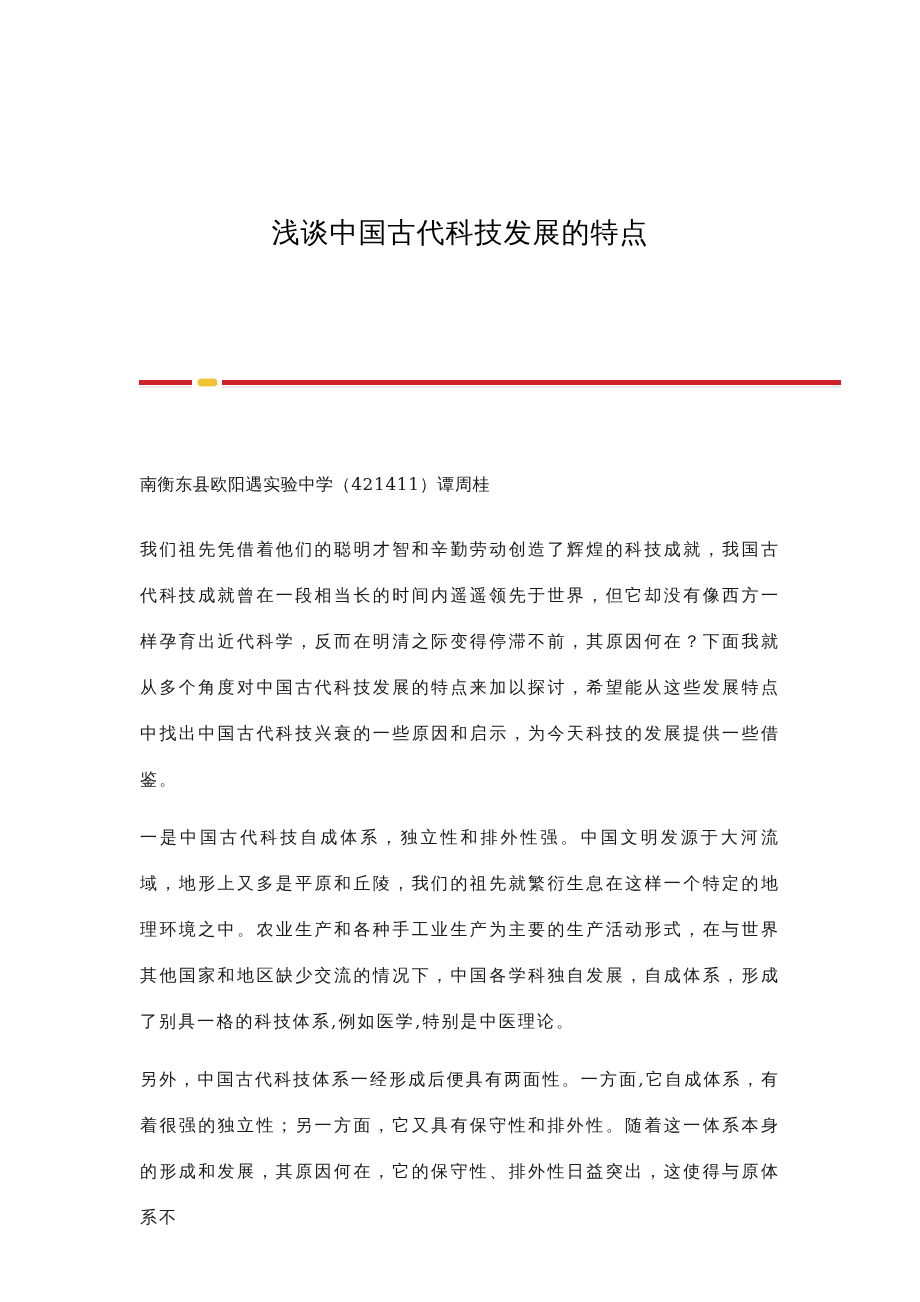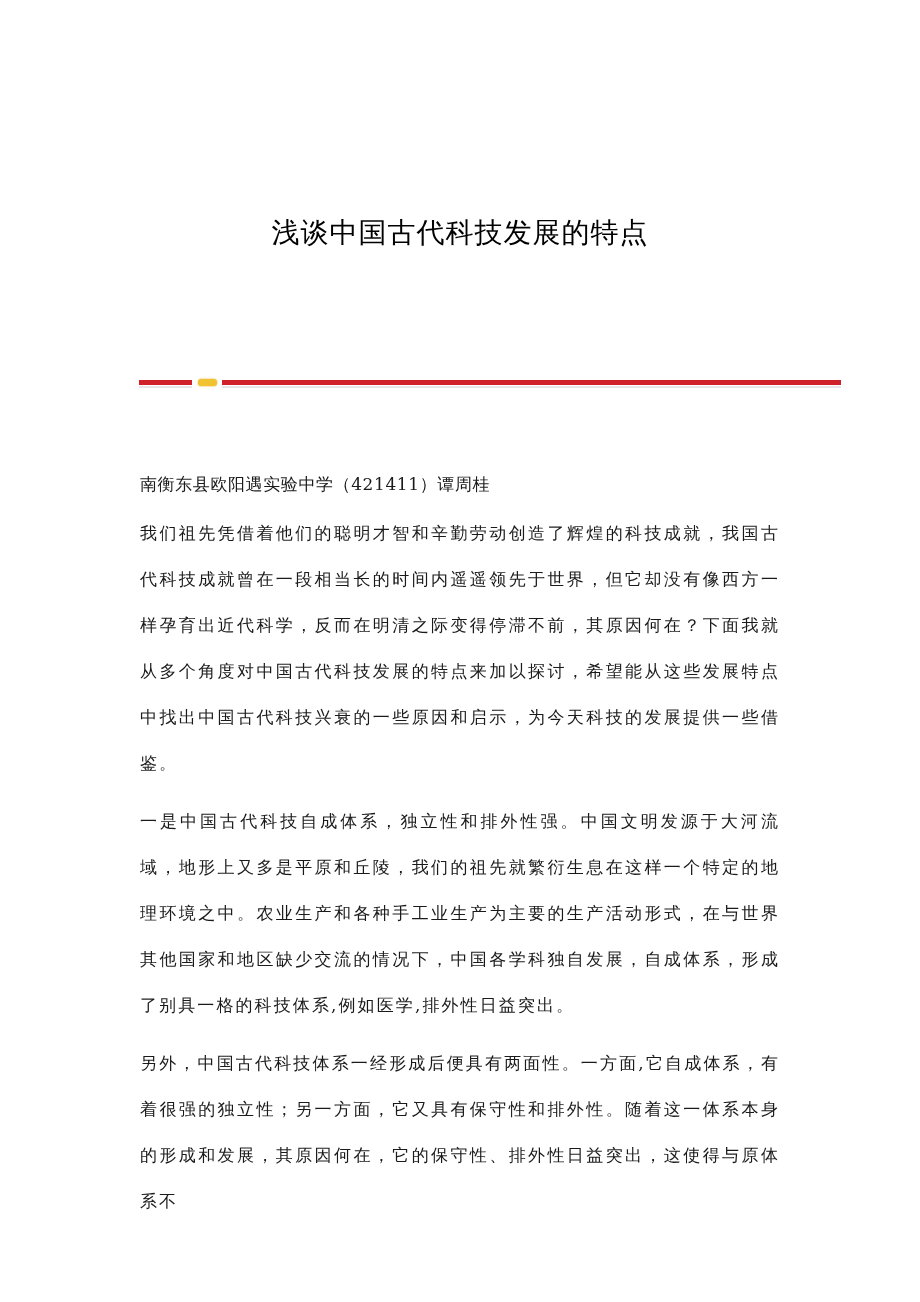--- a/index.html
+++ b/index.html
@@ -8,35 +8,35 @@
   .title { position: absolute; left: 0; width: 920px; top: 214px; text-align: center;
            font-size: 28px; font-family: "DejaVu Sans", "Liberation Sans", sans-serif;
            font-weight: normal; letter-spacing: 1px; margin: 0; color: #000; }
   .rule { position: absolute; top: 380px; height: 5px; background: #d0202a; }
   .rule-shadow { position: absolute; top: 386px; height: 2px; background: #e9e3ea; }
   .rule-left { left: 139px; width: 53px; }
   .rule-right { left: 222px; width: 619px; }
   .ornament { position: absolute; left: 198px; top: 379px; width: 19px; height: 7px;
               background: #f1c232; border-radius: 4px; box-shadow: 0 0 2px #d9a800; }
   .content { position: absolute; left: 140px; top: 466px; width: 640px; }
-  .author { font-size: 17px; line-height: 36px; margin: 0 0 8px 0; letter-spacing: 0.6px; }
+  .author { font-size: 17px; line-height: 36px; margin: 0 0 24px 0; letter-spacing: 0.6px; }
   .para { font-size: 17px; line-height: 46px; margin: 0 0 12px 0; letter-spacing: 2.1px;
           text-align: justify; }
 </style>
 </head>
 <body>
 
 <h1 class="title">浅谈中国古代科技发展的特点</h1>
 
 <div>
   <div class="rule rule-left"></div>
   <div class="rule-shadow rule-left"></div>
   <div class="ornament"></div>
   <div class="rule rule-right"></div>
   <div class="rule-shadow rule-right"></div>
 </div>
 
 <div class="content">
   <p class="author">南衡东县欧阳遇实验中学（421411）谭周桂</p>
   <p class="para">我们祖先凭借着他们的聪明才智和辛勤劳动创造了辉煌的科技成就，我国古代科技成就曾在一段相当长的时间内遥遥领先于世界，但它却没有像西方一样孕育出近代科学，反而在明清之际变得停滞不前，其原因何在？下面我就从多个角度对中国古代科技发展的特点来加以探讨，希望能从这些发展特点中找出中国古代科技兴衰的一些原因和启示，为今天科技的发展提供一些借鉴。</p>
-  <p class="para">一是中国古代科技自成体系，独立性和排外性强。中国文明发源于大河流域，地形上又多是平原和丘陵，我们的祖先就繁衍生息在这样一个特定的地理环境之中。农业生产和各种手工业生产为主要的生产活动形式，在与世界其他国家和地区缺少交流的情况下，中国各学科独自发展，自成体系，形成了别具一格的科技体系,例如医学,排外性日益突出。</p>
+  <p class="para">一是中国古代科技自成体系，独立性和排外性强。中国文明发源于大河流域，地形上又多是平原和丘陵，我们的祖先就繁衍生息在这样一个特定的地理环境之中。农业生产和各种手工业生产为主要的生产活动形式，在与世界其他国家和地区缺少交流的情况下，中国各学科独自发展，自成体系，形成了别具一格的科技体系,例如医学,特别是中医理论。</p>
   <p class="para">另外，中国古代科技体系一经形成后便具有两面性。一方面,它自成体系，有着很强的独立性；另一方面，它又具有保守性和排外性。随着这一体系本身的形成和发展，其原因何在，它的保守性、排外性日益突出，这使得与原体系不</p>
 </div>
 
 </body></html>

